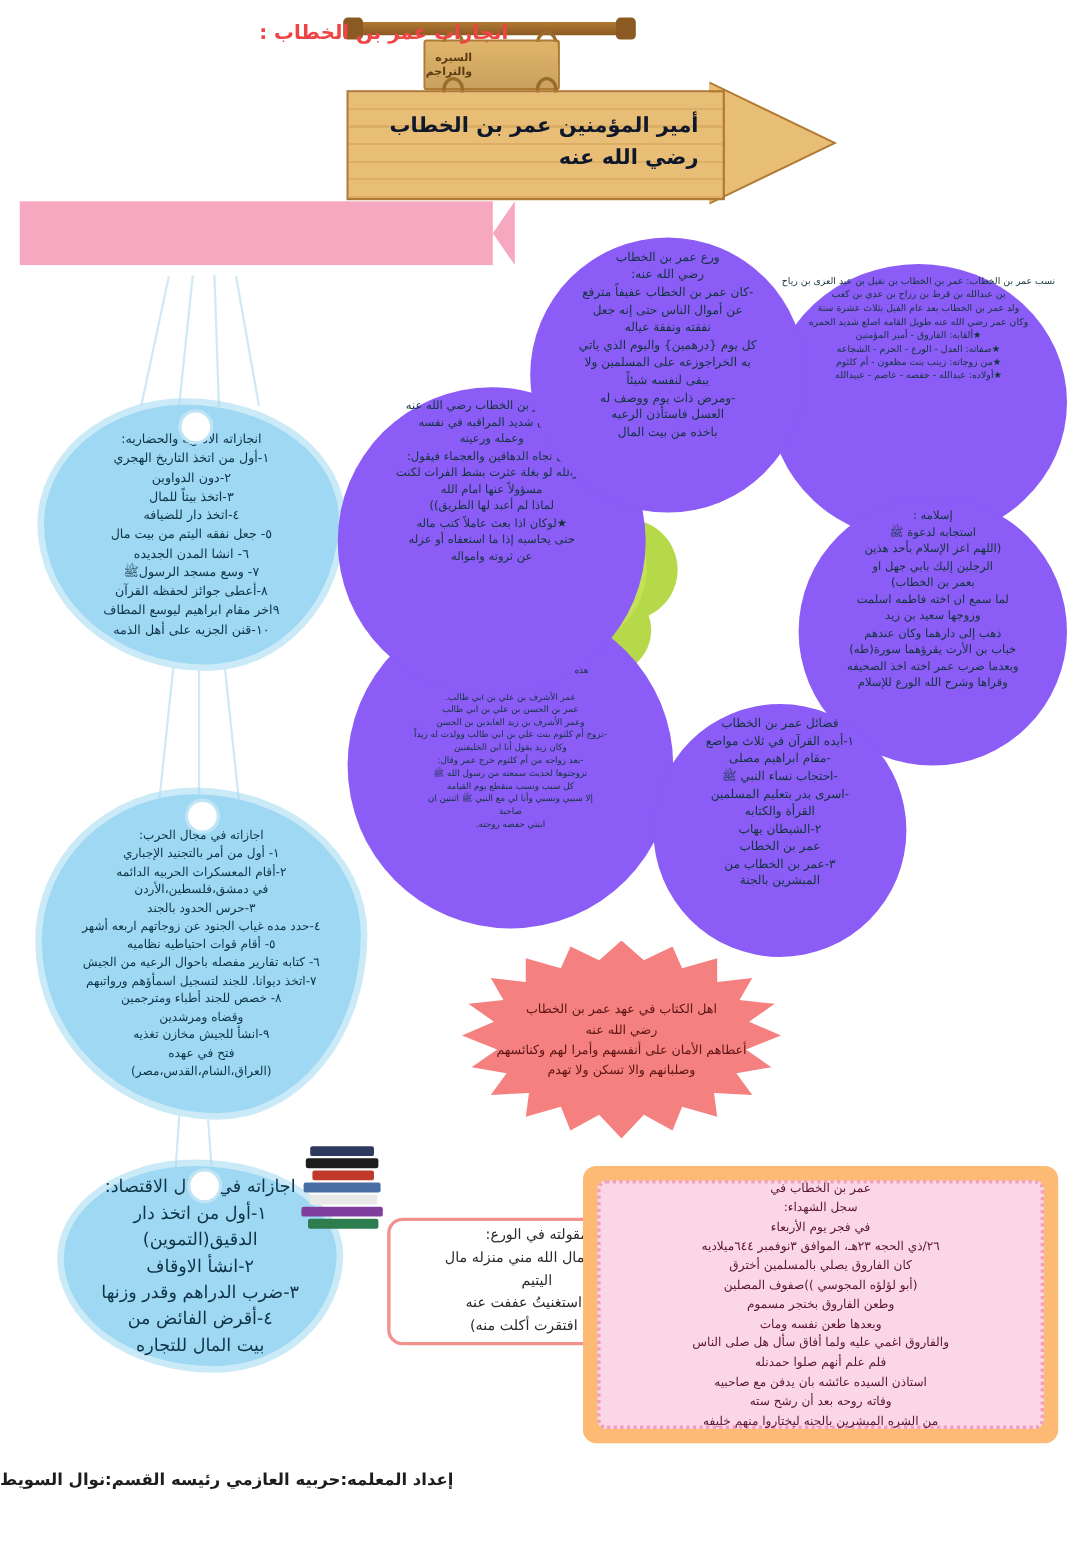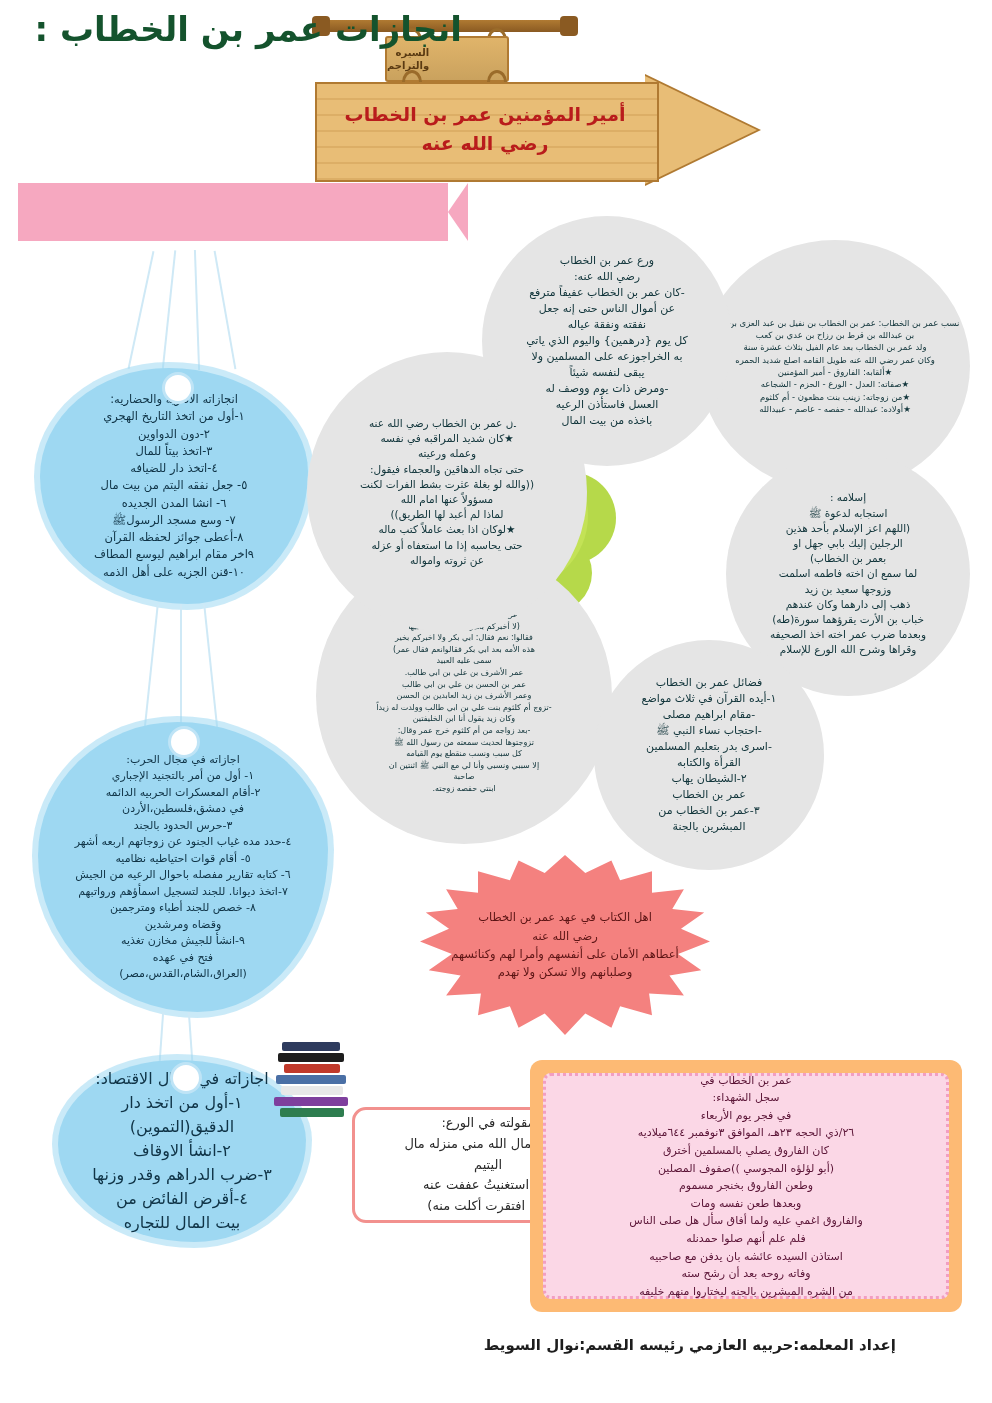--- a/index.html
+++ b/index.html
@@ -48,49 +48,49 @@
     border-top:54px solid transparent;border-bottom:54px solid transparent;
     border-left:112px solid #e8bd76;
   }
   .arrow-head-b{
     position:absolute;left:330px;top:-8px;width:0;height:0;
     border-top:56px solid transparent;border-bottom:56px solid transparent;
     border-left:116px solid #b07a32;z-index:-1;
   }
   .arrow-title{
     position:absolute;left:20px;top:18px;width:300px;
-    text-align:center;font-size:19px;font-weight:bold;color:#b91c1c;
+    font-size:19px;font-weight:bold;color:#0f172a;
     line-height:1.5;
   }
 
   
   .banner{
     position:absolute;left:18px;top:183px;width:430px;height:58px;
     background:#f6a8c0;
   }
   .banner-text{
     position:absolute;right:20px;top:0;height:58px;display:flex;align-items:center;
-    font-size:34px;font-weight:bold;color:#14532d;
+    font-size:18px;font-weight:bold;color:#ef4444;
   }
 
   
   .flower{position:absolute;left:418px;top:420px;width:190px;height:190px;}
   .petal{position:absolute;border-radius:50%;background:#b6d94a;}
   .center-core{
     position:absolute;left:20px;top:22px;width:150px;height:148px;
     background:#c3e256;border-radius:50%;
     display:flex;align-items:center;justify-content:center;text-align:center;
     font-size:15px;font-weight:bold;color:#173b00;line-height:1.6;
   }
 
   
   .blob{
-    position:absolute;background:#e5e5e5;border-radius:50%;
+    position:absolute;background:#8b5cf6;border-radius:50%;
     color:#10343a;text-align:center;
-    display:flex;align-items:center;justify-content:center;
+    display:flex;align-items:flex-start;justify-content:center;
     padding:10px;box-sizing:border-box;line-height:1.45;
   }
   .blob span{display:block;white-space:pre-line;}
 
   
   .cloud{
     position:absolute;background:#9ed8f2;
     border-radius:48% 52% 45% 55%/46% 44% 56% 54%;
     color:#0f3346;text-align:center;
     display:flex;align-items:center;justify-content:center;
@@ -144,21 +144,21 @@
     font-size:13px;color:#2a2a2a;line-height:1.6;
   }
   .quotebox span{white-space:pre-line;margin-left:36px;}
 
   
   .books{position:absolute;left:272px;top:1042px;width:80px;height:84px;}
   .book{position:absolute;height:9px;border-radius:2px;}
 
   
   .footer{
-    position:absolute;left:0;top:1336px;width:896px;text-align:right;
+    position:absolute;left:0;top:1336px;width:896px;text-align:left;
     font-size:15px;font-weight:bold;color:#1d1d1d;
   }
 </style>
 </head>
 <body>
 
 <div class="pole"></div>
 <div class="pole-cap-l abs" style="left:312px;top:16px;width:18px;height:20px;background:#8a5a22;border-radius:4px;"></div>
 <div class="pole-cap-r abs" style="left:560px;top:16px;width:18px;height:20px;background:#8a5a22;border-radius:4px;"></div>
 

